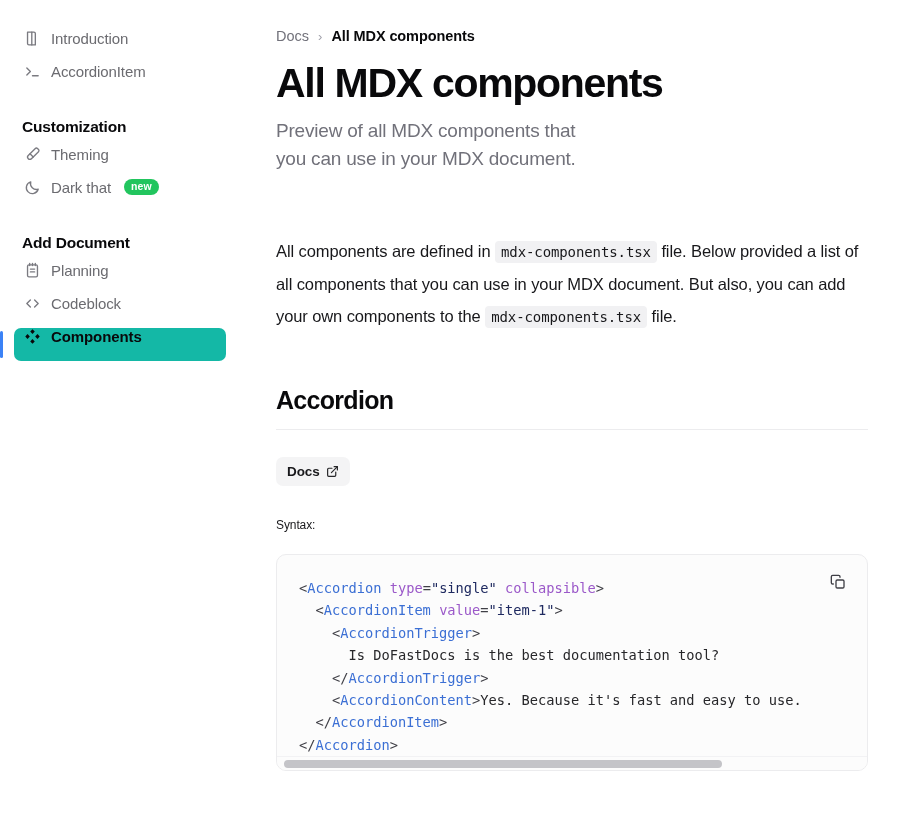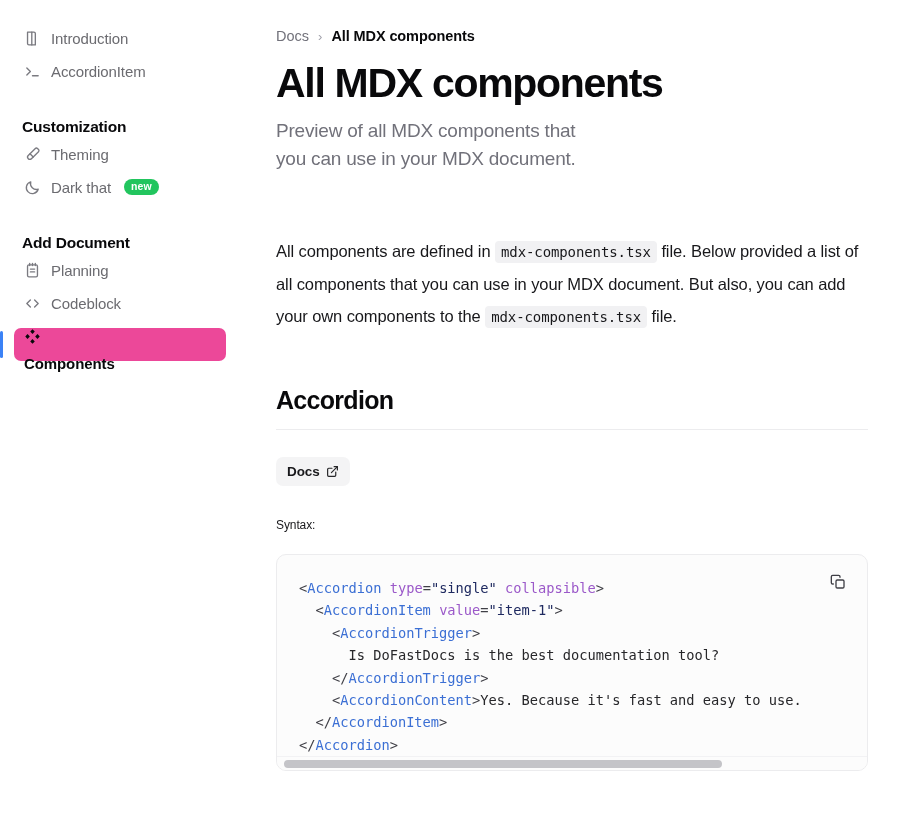--- a/index.html
+++ b/index.html
@@ -60,24 +60,23 @@
     width: 17px;
     height: 17px;
     flex: 0 0 17px;
     display: flex;
     align-items: center;
     justify-content: center;
     color: #7a7a80;
   }
   .nav-item .nav-icon svg { display: block; }
   .nav-item.active {
-    background: #ec4899;
+    background: #14b8a6;
     color: #09090b;
     font-weight: bold;
-    flex-direction: column;
   }
   .nav-item.active .nav-icon { color: #09090b; }
   .active-bar {
     position: absolute;
     left: -14px;
     top: 3px;
     bottom: 3px;
     width: 3px;
     border-radius: 2px;
     background: #3b82f6;

